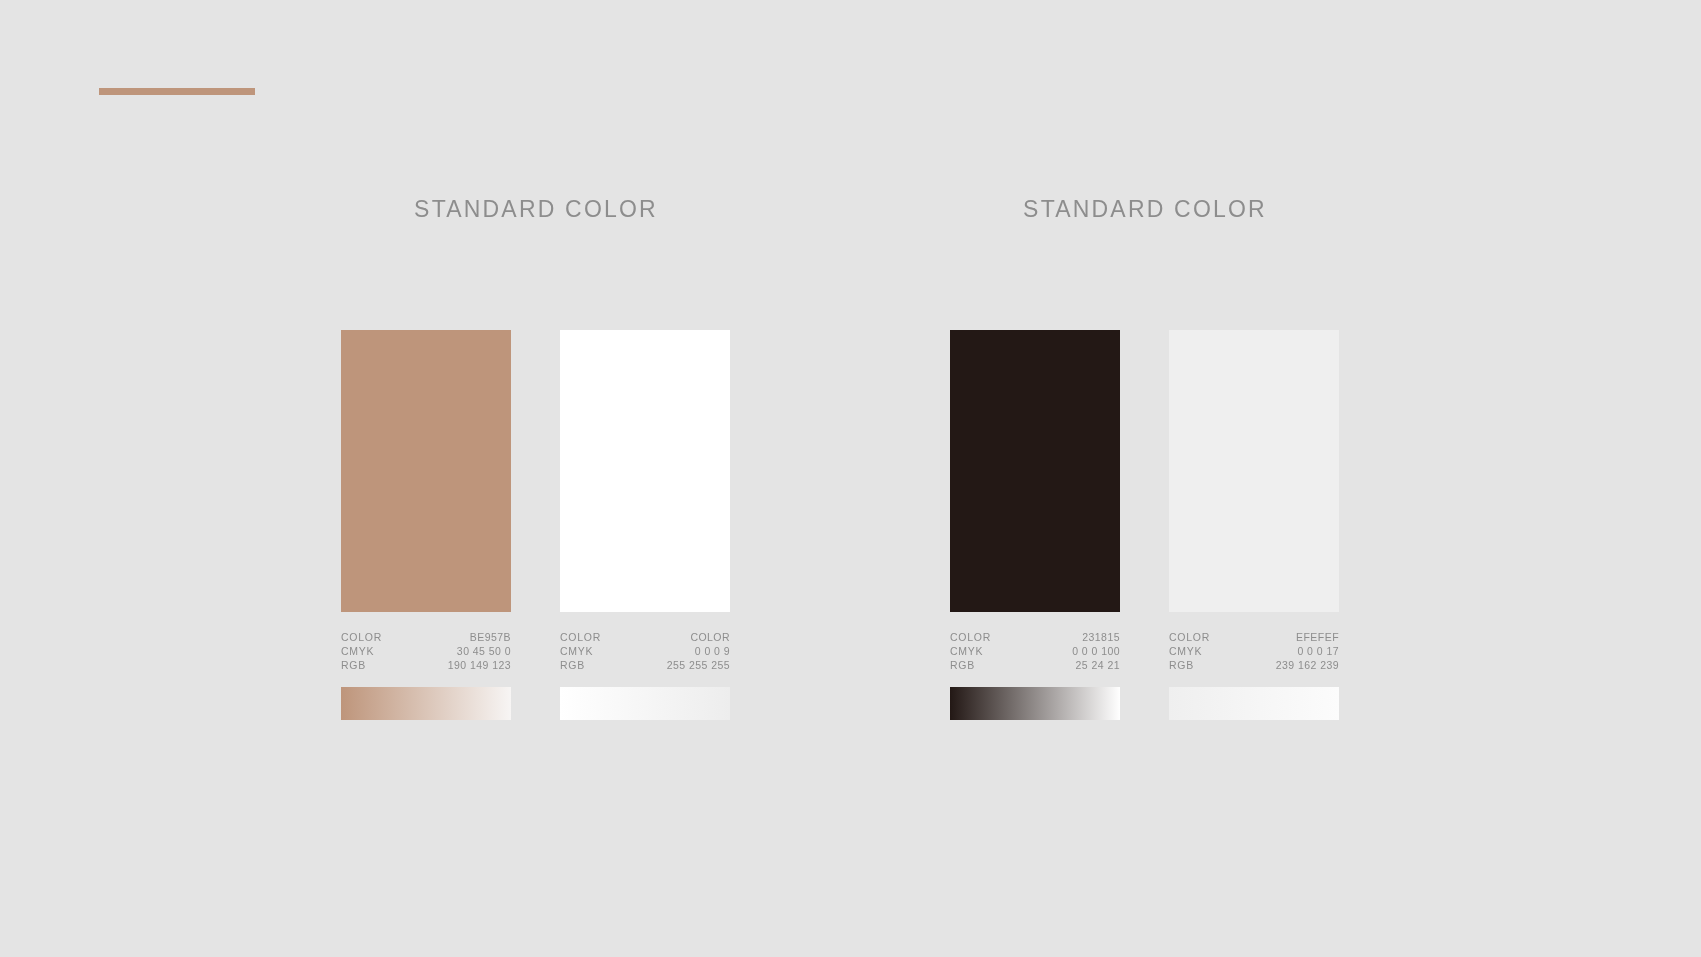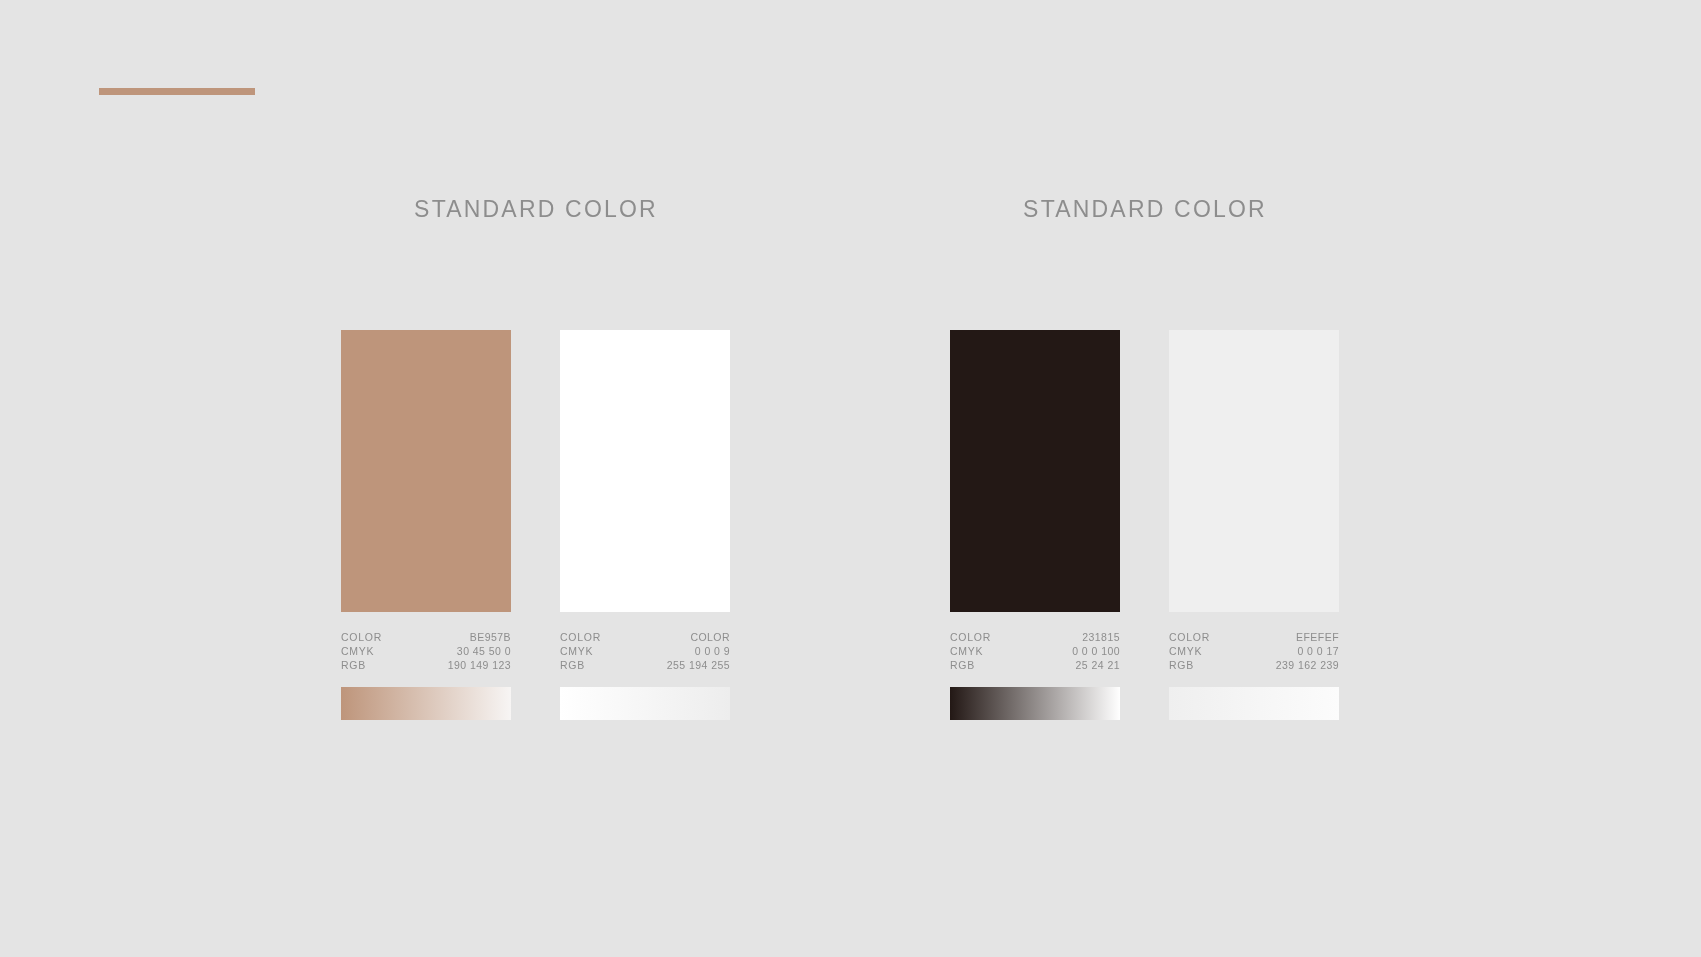--- a/index.html
+++ b/index.html
@@ -136,21 +136,21 @@
           <div class="spec-row">
             <span class="spec-key">COLOR</span>
             <span class="spec-val">COLOR</span>
           </div>
           <div class="spec-row">
             <span class="spec-key">CMYK</span>
             <span class="spec-val">0 0 0 9</span>
           </div>
           <div class="spec-row">
             <span class="spec-key">RGB</span>
-            <span class="spec-val">255 194 255</span>
+            <span class="spec-val">255 255 255</span>
           </div>
         </div>
         <div class="ramp" style="background: linear-gradient(to right, rgb(255, 255, 255) 0%, rgb(237, 237, 237) 100%);"></div>
       </div>
 
     </div>
   </div>
 
   <div class="group group-auxiliary">
     <h2 class="group-title">STANDARD COLOR</h2>

